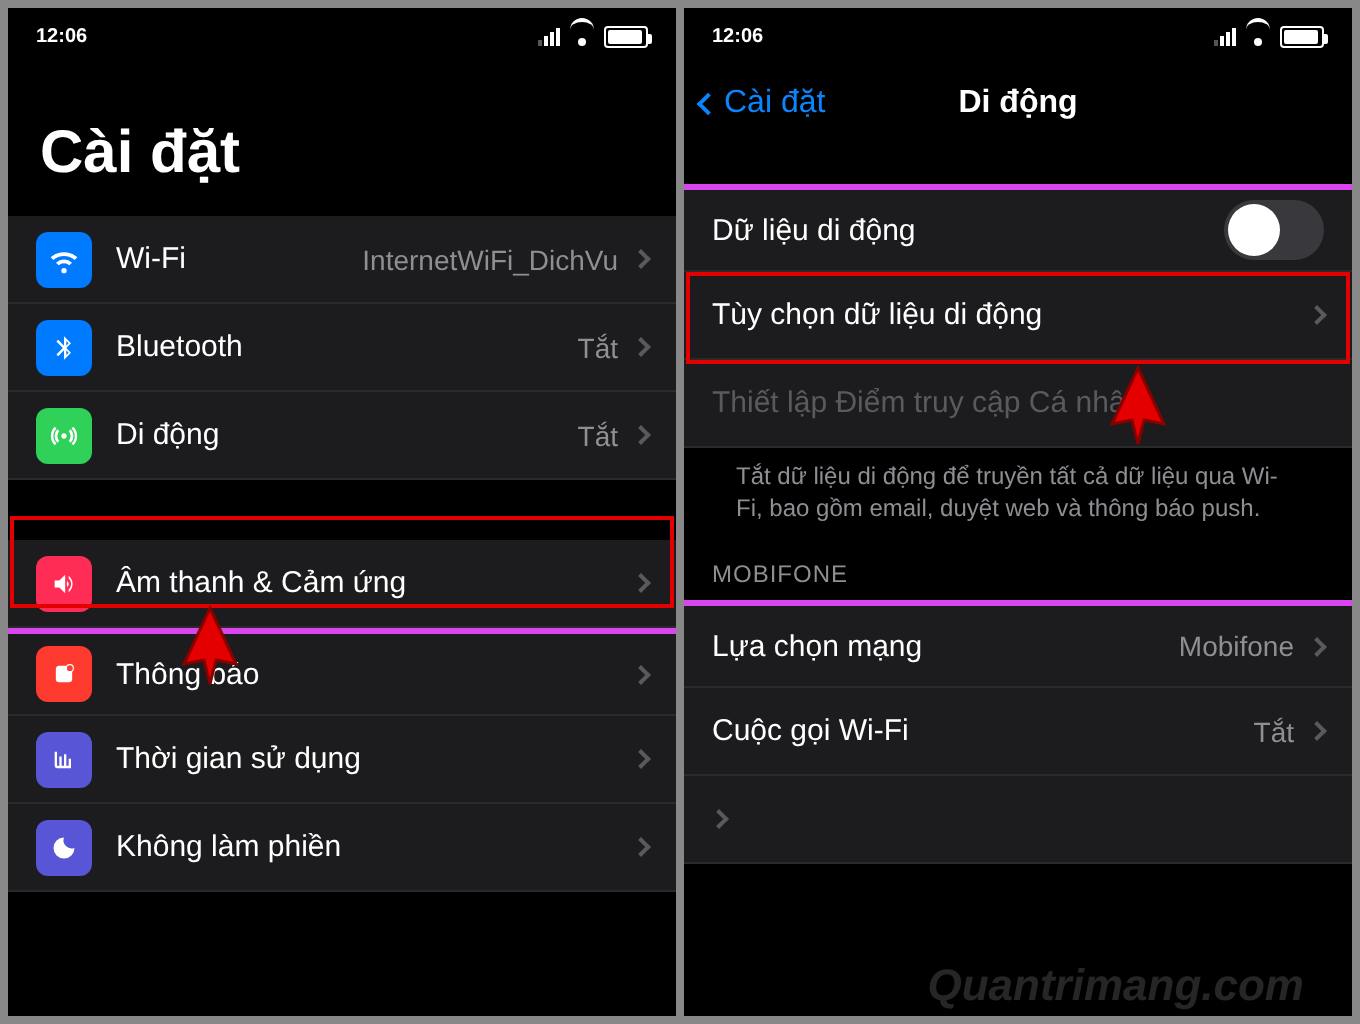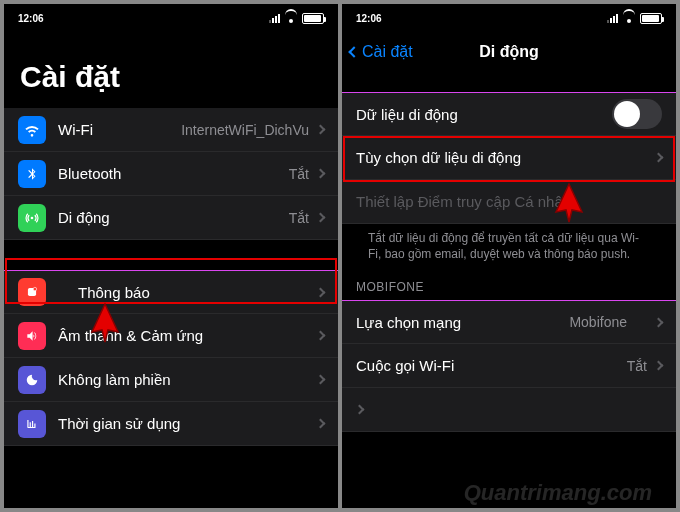--- a/index.html
+++ b/index.html
@@ -85,21 +85,21 @@
     display:flex;
     align-items:center;
     height:44px;
     padding: 0 14px;
     background:#1c1c1e;
     border-bottom:1px solid #2a2a2c;
     color:#fff;
     font-size:15px;
     position:relative;
   }
-  .cell.first { border-top:1px solid #d946ef;gap:20px; }
+  .cell.first { border-top:3px solid #d946ef; }
   .cell .label { flex: 1 1 auto; white-space:nowrap; overflow:hidden; text-overflow:ellipsis; }
   .cell .value { color:#8e8e93; font-size:14px; margin-right:8px; white-space:nowrap; overflow:hidden; text-overflow:ellipsis; max-width:155px;}
   .cell .chev {
     width:7px; height:7px; border-top:2px solid #5a5a5e; border-right:2px solid #5a5a5e;
     transform:rotate(45deg);
   }
   .app-icon {
     width:28px; height:28px; border-radius:6px; margin-right:12px;
     display:flex; align-items:center; justify-content:center;
     flex-shrink:0;
@@ -192,58 +192,58 @@
           <path d="M12 10a2 2 0 1 0 0 4 2 2 0 0 0 0-4zm-5 2a5 5 0 0 1 1.5-3.5L7 7a7 7 0 0 0 0 10l1.5-1.5A5 5 0 0 1 7 12zm8.5-3.5L17 7a7 7 0 0 1 0 10l-1.5-1.5a5 5 0 0 0 0-7zM4 12a8 8 0 0 1 2.3-5.7L5 5a10 10 0 0 0 0 14l1.3-1.3A8 8 0 0 1 4 12zm13.7-5.7L19 5a10 10 0 0 1 0 14l-1.3-1.3a8 8 0 0 0 0-11.4z"></path>
         </svg>
     </div>
     <span class="label">Di động</span>
     <span class="value">Tắt</span>
     <span class="chev"></span>
   </div>
 
   <div class="gap"></div>
 
+  <div class="cell">
+    <div class="app-icon" style="background:#ff2d55">
+      <svg viewBox="0 0 24 24" width="14" height="14" fill="#fff">
+          <path d="M4 9v6h4l5 5V4L8 9H4zm12 3a3 3 0 0 0-1.5-2.6v5.2A3 3 0 0 0 16 12zm0-7v2a7 7 0 0 1 0 10v2a9 9 0 0 0 0-14z"></path>
+        </svg>
+    </div>
+    <span class="label">Âm thanh &amp; Cảm ứng</span>
+    <span class="chev"></span>
+  </div>
+
   <div class="cell first">
     <div class="app-icon" style="background:#ff3b30">
       <svg viewBox="0 0 24 24" width="14" height="14" fill="#fff">
           <rect x="5" y="5" width="14" height="14" rx="3"></rect>
           <circle cx="17" cy="7" r="3" fill="#ff3b30" stroke="#fff" stroke-width="1"></circle>
         </svg>
     </div>
     <span class="label">Thông báo</span>
     <span class="chev"></span>
   </div>
 
   <div class="cell">
-    <div class="app-icon" style="background:#ff2d55">
-      <svg viewBox="0 0 24 24" width="14" height="14" fill="#fff">
-          <path d="M4 9v6h4l5 5V4L8 9H4zm12 3a3 3 0 0 0-1.5-2.6v5.2A3 3 0 0 0 16 12zm0-7v2a7 7 0 0 1 0 10v2a9 9 0 0 0 0-14z"></path>
-        </svg>
-    </div>
-    <span class="label">Âm thanh &amp; Cảm ứng</span>
-    <span class="chev"></span>
-  </div>
-
-  <div class="cell">
     <div class="app-icon" style="background:#5856d6">
       <svg viewBox="0 0 24 24" width="14" height="14" fill="#fff">
+          <path d="M6 19a2 2 0 0 1-2-2V5h2v12h2V9h2v8h2V7h2v10h2v-6h2v8H6z"></path>
+        </svg>
+    </div>
+    <span class="label">Thời gian sử dụng</span>
+    <span class="chev"></span>
+  </div>
+
+  <div class="cell">
+    <div class="app-icon" style="background:#5856d6">
+      <svg viewBox="0 0 24 24" width="14" height="14" fill="#fff">
           <path d="M12 3a9 9 0 1 0 9 9 7 7 0 0 1-9-9z"></path>
         </svg>
     </div>
     <span class="label">Không làm phiền</span>
-    <span class="chev"></span>
-  </div>
-
-  <div class="cell">
-    <div class="app-icon" style="background:#5856d6">
-      <svg viewBox="0 0 24 24" width="14" height="14" fill="#fff">
-          <path d="M6 19a2 2 0 0 1-2-2V5h2v12h2V9h2v8h2V7h2v10h2v-6h2v8H6z"></path>
-        </svg>
-    </div>
-    <span class="label">Thời gian sử dụng</span>
     <span class="chev"></span>
   </div>
 
   <div class="hl" style="left:1px; right:1px; top:254px; height:46px;"></div>
   <div class="cursor" style="left:84px; top:296px;">
     <svg viewBox="0 0 34 44">
         <path d="M17 4 L30 32 L20 30 L17 42 L14 30 L4 32 Z" fill="#e40000" stroke="#800" stroke-width="1.5"></path>
       </svg>
   </div>
 </div>

